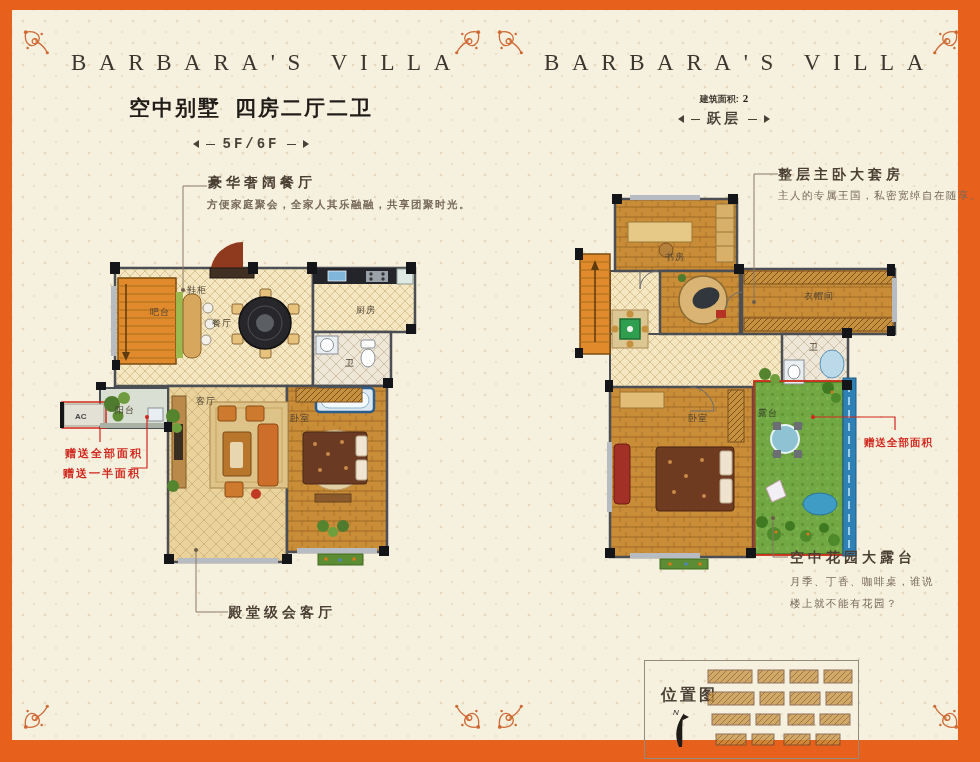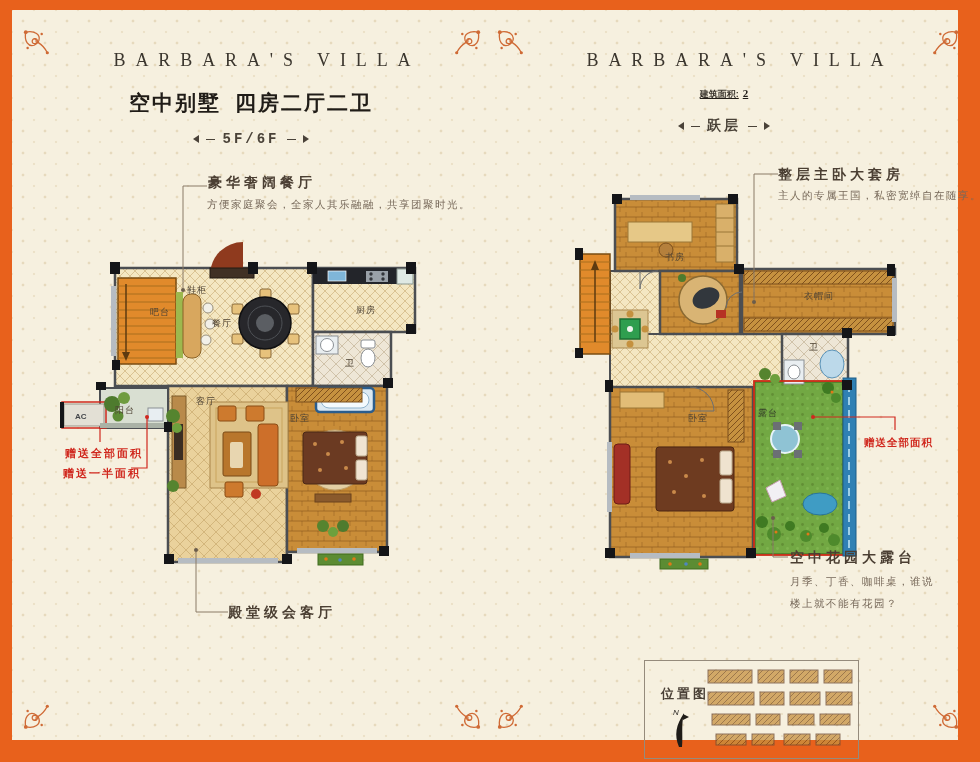--- a/index.html
+++ b/index.html
@@ -6,39 +6,39 @@
   body{width:980px;height:762px;overflow:hidden;font-family:"Liberation Sans","DejaVu Sans",sans-serif;}
   .frame{position:relative;width:980px;height:762px;background:#e8611c;}
   .paper{position:absolute;left:12px;top:10px;width:946px;height:730px;background:#f6f0df;
     background-image:radial-gradient(circle,rgba(198,172,118,.33) 1.2px,transparent 1.7px),
                      radial-gradient(circle,rgba(198,172,118,.22) 1.1px,transparent 1.6px);
     background-size:22px 22px,22px 22px;background-position:0 0,11px 11px;}
   .abs{position:absolute;}
   .orn{position:absolute;width:30px;height:27px;color:#cf6a35;}
   
   .hdr{position:absolute;text-align:center;}
-  .brand{font-family:"Liberation Serif","DejaVu Serif",serif;font-size:18px;letter-spacing:.55em;color:#3b362e;white-space:nowrap;padding-left:32px;}
+  .brand{font-family:"Liberation Serif","DejaVu Serif",serif;font-size:23px;letter-spacing:.55em;color:#3b362e;white-space:nowrap;padding-left:32px;}
   .cn-title{font-size:21px;font-weight:900;color:#201c17;letter-spacing:2px;white-space:nowrap;}
   .cn-title .gap{display:inline-block;width:14px;}
   .floor-tag{display:flex;align-items:center;justify-content:center;gap:7px;color:#4a4238;
     font-family:"Liberation Serif","DejaVu Serif",serif;font-size:14px;font-weight:bold;letter-spacing:3px;}
   .dash{display:inline-block;width:9px;height:1px;background:#4a4238;}
   .tri-l{width:0;height:0;border-top:4px solid transparent;border-bottom:4px solid transparent;border-right:6px solid #4a4238;}
   .tri-r{width:0;height:0;border-top:4px solid transparent;border-bottom:4px solid transparent;border-left:6px solid #4a4238;}
-  .area-line{display:flex;align-items:baseline;justify-content:center;color:#201c17;text-decoration:underline;}
+  .area-line{display:flex;align-items:baseline;justify-content:center;color:#201c17;}
   .area-label{font-size:9px;font-weight:bold;margin-right:4px;color:#3a352d;}
   .area-value{font-family:"Liberation Serif","DejaVu Serif",serif;font-size:22px;font-weight:bold;letter-spacing:1px;}
   .area-sup{font-family:"Liberation Serif","DejaVu Serif",serif;font-size:11px;font-weight:bold;vertical-align:super;}
   
   .co-title{position:absolute;font-size:14px;font-weight:bold;color:#4b3f33;letter-spacing:4px;white-space:nowrap;}
   .co-desc{position:absolute;font-size:10.5px;color:#77695a;letter-spacing:1.5px;white-space:nowrap;}
   .gift{position:absolute;font-size:11px;font-weight:bold;color:#d0281e;letter-spacing:2px;white-space:nowrap;}
   
   .locbox{position:absolute;left:632px;top:650px;width:213px;height:97px;border:1.5px solid #958b7c;}
-  .loc-title{position:absolute;left:16px;top:24px;font-size:13px;font-weight:bold;color:#4a4036;letter-spacing:3px;}
+  .loc-title{position:absolute;left:16px;top:24px;font-size:16px;font-weight:bold;color:#4a4036;letter-spacing:3px;}
   svg{overflow:visible;display:block;}
   .rlabel{font:9px "Liberation Sans","DejaVu Sans",sans-serif;fill:#4e4334;letter-spacing:1px;}
   .rlabel-sm{font:8px "Liberation Sans","DejaVu Sans",sans-serif;fill:#44474b;font-weight:bold;}
 </style>
 </head>
 <body>
 
 <div class="frame">
 <div class="paper">
 
@@ -122,21 +122,21 @@
           <i class="tri-r"></i>
     </div>
   </div>
 
   <div class="hdr" style="left:478px;top:40px;width:468px;">
     <div class="brand">BARBARA'S VILLA</div>
     <div class="area-line" style="margin-top:16px;">
       <span class="area-label">建筑面积:</span>
       <span class="area-sup">2</span>
     </div>
-    <div class="floor-tag" style="margin-top:16px;align-items:center;">
+    <div class="floor-tag" style="margin-top:4px;align-items:center;">
       <i class="tri-l"></i>
           <i class="dash"></i>
       <span>跃层</span>
       <i class="dash"></i>
           <i class="tri-r"></i>
     </div>
   </div>
 
   <svg class="abs" style="left:48px;top:246px;" width="380" height="312" viewBox="0 0 380 312">
 
@@ -430,21 +430,21 @@
       <path d="M135,408 V458 H119"></path>
       <path d="M801,407 H883 V420"></path>
     </g>
     <g fill="#d0281e">
       <circle cx="135" cy="407" r="2"></circle>
           <circle cx="801" cy="407" r="2"></circle>
     </g>
   </svg>
 
   <div class="co-title" style="left:196px;top:164px;">豪华奢阔餐厅</div>
-  <div class="co-desc" style="left:195px;top:188px;">方便家庭聚会，全家人其乐融融，共享团聚时光。</div>
+  <div class="co-desc" style="left:195px;top:188px;font-weight:bold;">方便家庭聚会，全家人其乐融融，共享团聚时光。</div>
   <div class="co-title" style="left:216px;top:594px;">殿堂级会客厅</div>
   <div class="gift" style="left:53px;top:436px;">赠送全部面积</div>
   <div class="gift" style="left:51px;top:456px;">赠送一半面积</div>
 
   <div class="co-title" style="left:766px;top:156px;">整层主卧大套房</div>
   <div class="co-desc" style="left:766px;top:179px;">主人的专属王国，私密宽绰自在随享。</div>
   <div class="co-title" style="left:778px;top:539px;">空中花园大露台</div>
   <div class="co-desc" style="left:778px;top:565px;text-align:right;">月季、丁香、咖啡桌，谁说</div>
   <div class="co-desc" style="left:778px;top:587px;">楼上就不能有花园？</div>
   <div class="gift" style="left:852px;top:426px;font-size:10.5px;letter-spacing:1px;">赠送全部面积</div>

